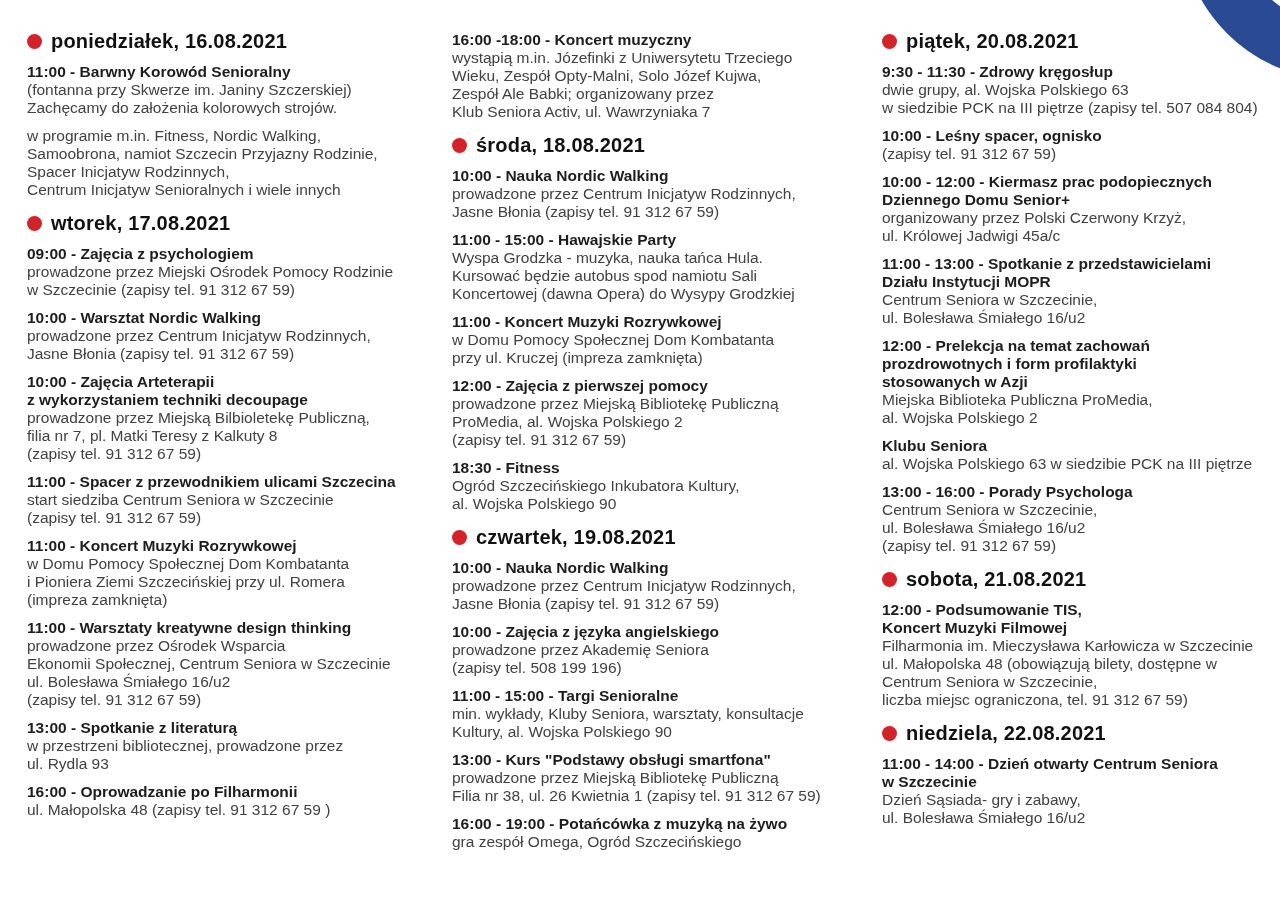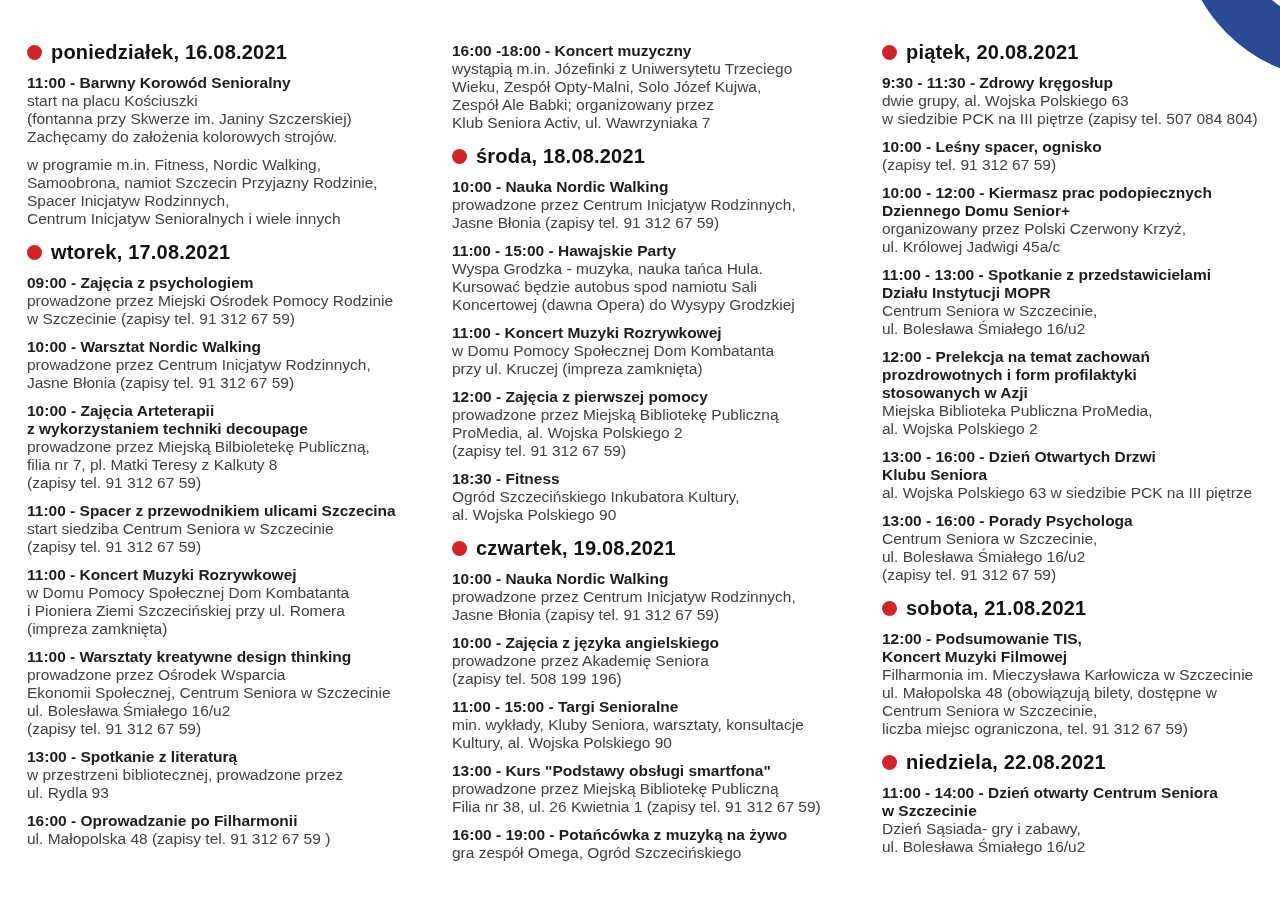--- a/index.html
+++ b/index.html
@@ -23,21 +23,21 @@
     position:absolute;
     left:1180px;
     top:-240px;
     width:210px;
     height:210px;
     border:55px solid var(--blue);
     border-radius:50%;
   }
   .col{
     position:absolute;
-    top:15px;
+    top:4px;
     padding-top:24px;
   }
   .col-1{left:27px;width:408px;}
   .col-2{left:452px;width:402px;}
   .col-3{left:882px;width:396px;}
   .day-header{
     display:flex;
     align-items:center;
     gap:9px;
     margin:13px 0 10px 0;
@@ -74,21 +74,20 @@
 
 <div class="page">
   <div class="corner-ring"></div>
   <div class="col col-1">
       <div class="day-header">
         <span class="day-dot"></span>
         <span class="day-label">poniedziałek, 16.08.2021</span>
       </div>
       <div class="event">
         <div class="event-title-line">11:00 - Barwny Korowód Senioralny</div>
-        <div class="event-body-line">start na placu Kościuszki</div>
         <div class="event-body-line">(fontanna przy Skwerze im. Janiny Szczerskiej)</div>
         <div class="event-body-line">Zachęcamy do założenia kolorowych strojów.</div>
       </div>
       <div class="event">
         <div class="event-body-line">w programie m.in. Fitness, Nordic Walking,</div>
         <div class="event-body-line">Samoobrona, namiot Szczecin Przyjazny Rodzinie,</div>
         <div class="event-body-line">Spacer Inicjatyw Rodzinnych,</div>
         <div class="event-body-line">Centrum Inicjatyw Senioralnych i wiele innych</div>
       </div>
       <div class="day-header">
@@ -235,21 +234,20 @@
         <div class="event-body-line">ul. Bolesława Śmiałego 16/u2</div>
       </div>
       <div class="event">
         <div class="event-title-line">12:00 - Prelekcja na temat zachowań</div>
         <div class="event-title-line">prozdrowotnych i form profilaktyki</div>
         <div class="event-title-line">stosowanych w Azji</div>
         <div class="event-body-line">Miejska Biblioteka Publiczna ProMedia,</div>
         <div class="event-body-line">al. Wojska Polskiego 2</div>
       </div>
       <div class="event">
-        <div class="event-title-line">13:00 - 16:00 - Dzień Otwartych Drzwi</div>
         <div class="event-title-line">Klubu Seniora</div>
         <div class="event-body-line">al. Wojska Polskiego 63 w siedzibie PCK na III piętrze</div>
       </div>
       <div class="event">
         <div class="event-title-line">13:00 - 16:00 - Porady Psychologa</div>
         <div class="event-body-line">Centrum Seniora w Szczecinie,</div>
         <div class="event-body-line">ul. Bolesława Śmiałego 16/u2</div>
         <div class="event-body-line">(zapisy tel. 91 312 67 59)</div>
       </div>
       <div class="day-header">

